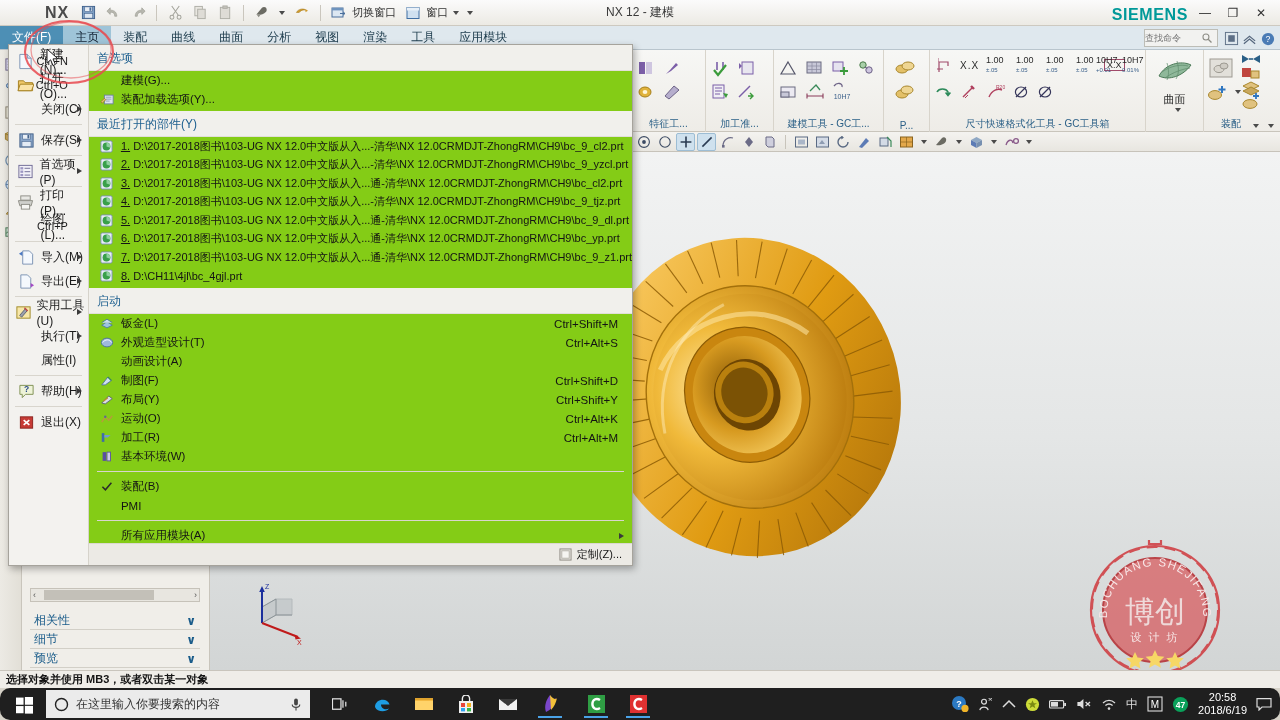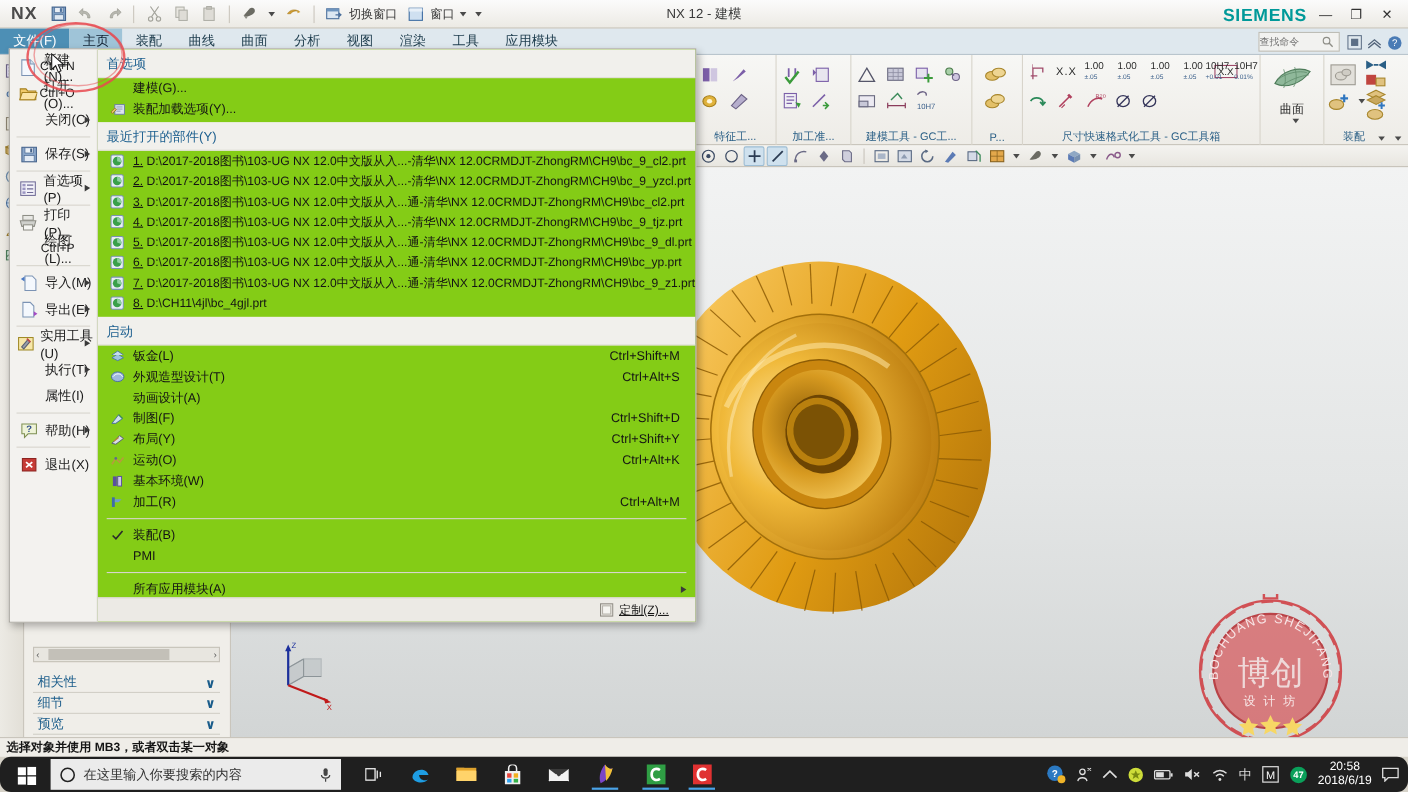--- a/index.html
+++ b/index.html
@@ -9,21 +9,21 @@
     font-size: 12px;
     color:#1b1b1b;
     background:#d6d2c8;
     position:relative;
   }
   
   #titlebar {
     position:absolute; left:0; top:0; width:1280px; height:26px;
     background:linear-gradient(#fbfbfb,#eceae4);
     border-bottom:1px solid #cdc9c0;
-    display:flex; align-items:center;
+    display:flex; align-items:center;padding-left:35px;
   }
   .nxlogo { font-size:16px; font-weight:bold; letter-spacing:1px; color:#4b4b4b;
             padding:0 8px 0 10px; font-family:"Liberation Sans",sans-serif; }
   .qat { display:flex; align-items:center; gap:3px; }
   .qbtn { width:22px; height:20px; display:flex; align-items:center; justify-content:center;
           border-radius:2px; }
   .qbtn svg { display:block; }
   .qsep { width:1px; height:16px; background:#cac6bd; margin:0 4px; }
   .qlabel { font-size:11px; color:#333; padding-left:3px; }
   .qgroup { display:flex; align-items:center; gap:2px; padding:0 3px; }
@@ -129,21 +129,21 @@
   .fitem .fic { width:20px; height:16px; display:flex; align-items:center; justify-content:center; }
   .fitem .flb { font-size:11.5px; color:#141414; padding-left:4px; white-space:nowrap; }
   .fitem .fsc { position:absolute; right:14px; font-size:11.5px; color:#141414; }
   .fitem .far { position:absolute; right:8px; width:0;height:0;
      border-top:3.5px solid transparent;border-bottom:3.5px solid transparent;border-left:5px solid #3a3a3a; }
   .recent { height:18.5px; }
   .recent .flb { font-size:11px; }
   .u { text-decoration:underline; }
   #fm-footer { position:absolute; left:0; bottom:0; width:100%; height:22px;
     background:#eceae5; border-top:1px solid #dbd8d0; display:flex; align-items:center;
-    justify-content:flex-end; padding-right:24px; gap:5px;text-decoration:underline; }
+    justify-content:flex-end; padding-right:10px; gap:5px; }
   #cursor { position:absolute; left:46px; top:48px; z-index:60; }
   #redcircle { position:absolute; left:18px; top:16px; z-index:59; pointer-events:none; }
   
   #taskbar { position:absolute; left:0; top:688px; width:1280px; height:32px; background:#1f1f1f;border-radius:10px; }
   #startbtn { position:absolute; left:4px; top:4px; width:40px; height:26px;
               display:flex;align-items:center;justify-content:center; }
   #tbsearch { position:absolute; left:46px; top:2px; width:264px; height:28px;
     background:#ebebeb; display:flex; align-items:center; padding:0 8px; gap:7px; }
   #tbsearch .ph { font-size:12px; color:#333; flex:1; }
   .tbapp { position:absolute; top:2px; width:40px; height:28px;
@@ -1061,35 +1061,35 @@
             <path d="M2 11 L6 5 L10 9 L14 4" fill="none" stroke="#b89a3e" stroke-width="1.6"></path>
             <circle cx="6" cy="5" r="1.4" fill="#5a6f8c"></circle>
           </svg>
         </div>
       <div class="flb">运动(O)</div>
       <div class="fsc">Ctrl+Alt+K</div>
     </div>
     <div class="fitem">
       <div class="fic">
           <svg width="14" height="13" viewBox="0 0 16 14">
+            <rect x="2" y="2" width="3" height="10" fill="#3f6da8"></rect>
+            <path d="M5 4 L12 4 L9 7 L5 7 Z" fill="#6f9cd0"></path>
+          </svg>
+        </div>
+      <div class="flb">加工(R)</div>
+      <div class="fsc">Ctrl+Alt+M</div>
+    </div>
+    <div class="fitem">
+      <div class="fic">
+          <svg width="14" height="13" viewBox="0 0 16 14">
             <rect x="3" y="2" width="4" height="10" fill="#5a4fa0"></rect>
             <rect x="8" y="2" width="4" height="10" fill="#cfcae8" stroke="#5a4fa0"></rect>
           </svg>
         </div>
       <div class="flb">基本环境(W)</div>
-    </div>
-    <div class="fitem">
-      <div class="fic">
-          <svg width="14" height="13" viewBox="0 0 16 14">
-            <rect x="2" y="2" width="3" height="10" fill="#3f6da8"></rect>
-            <path d="M5 4 L12 4 L9 7 L5 7 Z" fill="#6f9cd0"></path>
-          </svg>
-        </div>
-      <div class="flb">加工(R)</div>
-      <div class="fsc">Ctrl+Alt+M</div>
     </div>
 
     <div class="fmsep" style="margin:5px 8px;"></div>
 
     <div class="fitem">
       <div class="fic">
           <svg width="12" height="11" viewBox="0 0 12 11">
             <path d="M1.4 5.8 L4.4 8.8 L10.4 1.8" fill="none" stroke="#2b2b2b" stroke-width="1.5"></path>
           </svg>
         </div>

